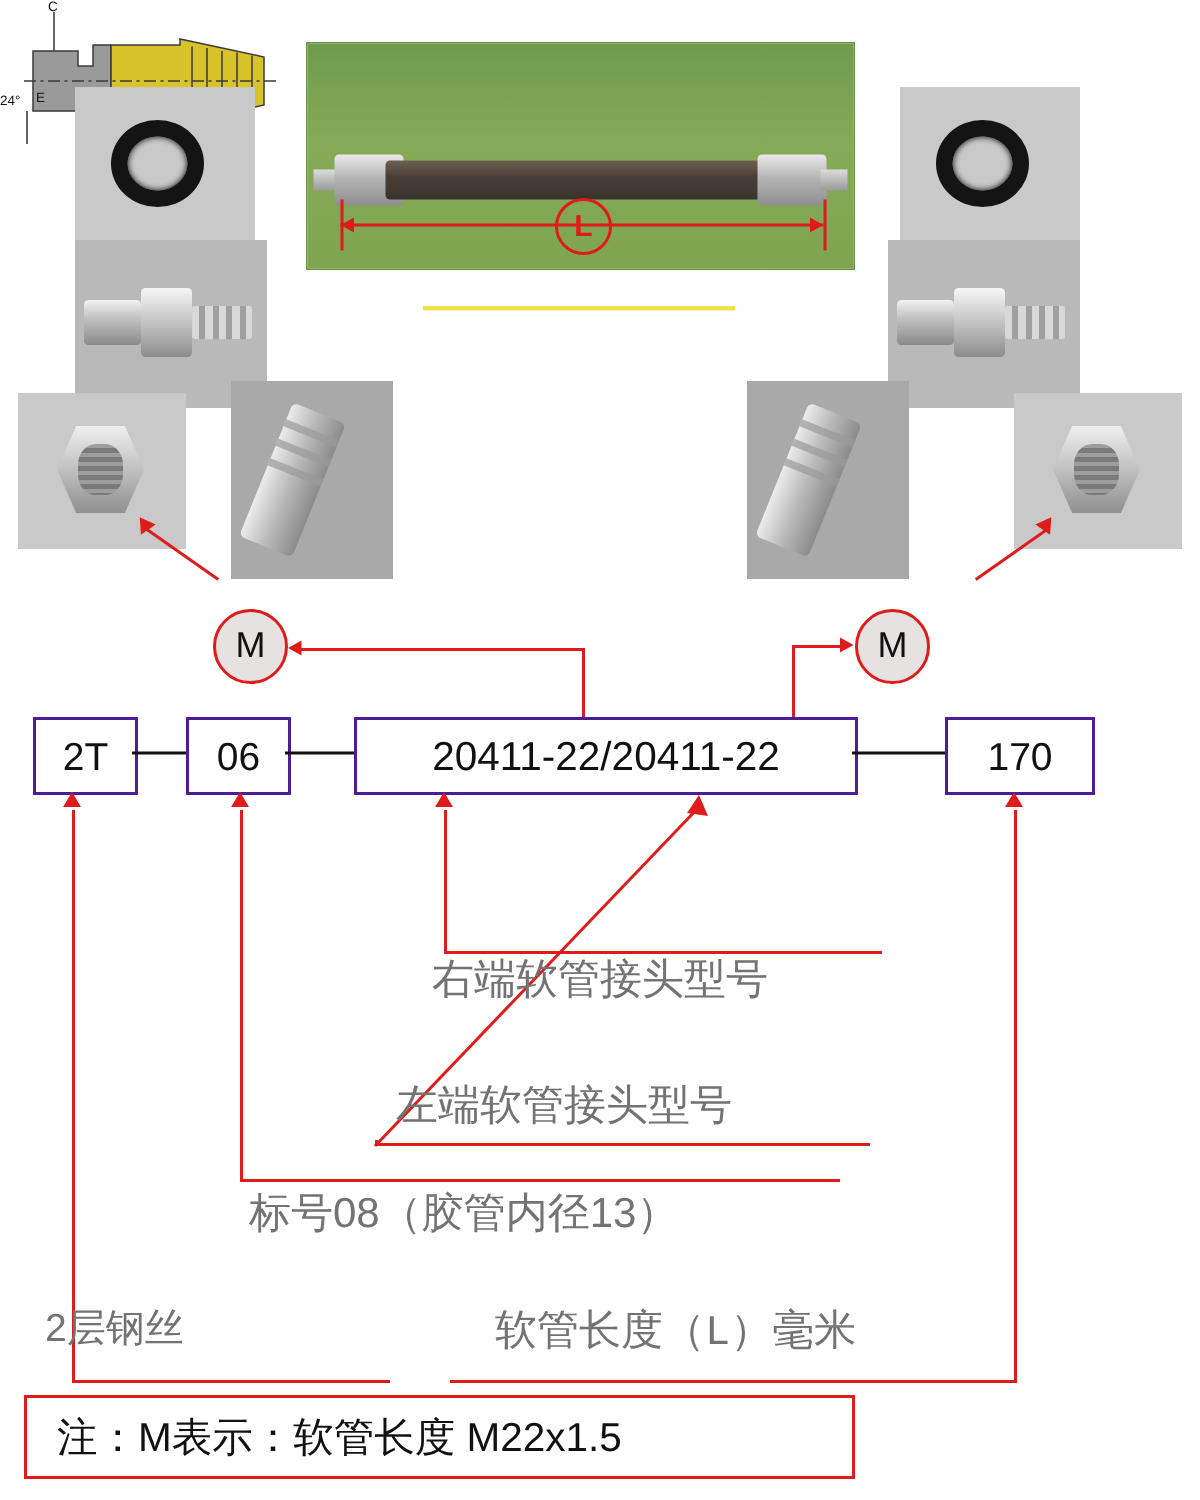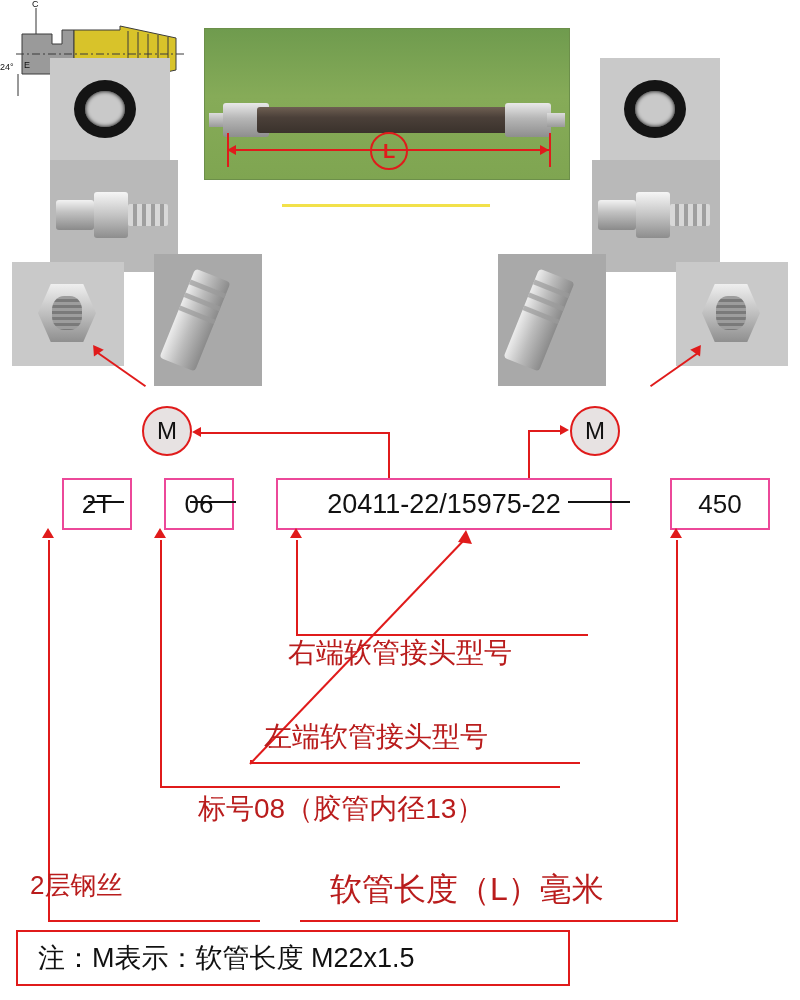--- a/index.html
+++ b/index.html
@@ -108,23 +108,23 @@
   .long-nipple .rib{
     position:absolute;left:0;width:38px;height:5px;background:#9a9a9a;opacity:.7;
   }
 
   
   #panel-tech{left:282px;top:200px;width:200px;height:110px;background:#ffffff;}
   #tech-bar{position:absolute;left:282px;top:204px;width:208px;height:3px;background:#f2e14a;}
 
   
   .codebox{
-    position:absolute;border:2px solid #ec4899;background:#fff;
+    position:absolute;border:2px solid #4c1d95;background:#fff;
     display:flex;align-items:center;justify-content:center;
-    font-size:26px;color:#111;font-weight:normal;margin-left:40px;
+    font-size:26px;color:#111;font-weight:normal;
   }
   #box-2t{left:22px;top:478px;width:66px;height:48px;}
   #box-08{left:124px;top:478px;width:66px;height:48px;}
   #box-model{left:236px;top:478px;width:332px;height:48px;font-size:27px;}
   #box-370{left:630px;top:478px;width:96px;height:48px;}
   .connector{position:absolute;height:0;border-top:2px solid #111;}
 
   
   .mcircle{
     position:absolute;width:46px;height:46px;border-radius:50%;
@@ -134,26 +134,26 @@
   }
   #m-left{left:142px;top:406px;}
   #m-right{left:570px;top:406px;}
 
   
   .rl{position:absolute;background:#e01b1b;}
   .rl.h{height:2px;}
   .rl.v{width:2px;}
 
   
-  .label{position:absolute;color:#b91c1c;white-space:nowrap;}
+  .label{position:absolute;color:#737373;white-space:nowrap;}
   #lbl-right-fitting{left:288px;top:634px;font-size:28px;}
   #lbl-left-fitting{left:264px;top:718px;font-size:28px;}
-  #lbl-mark08{left:166px;top:790px;font-size:28px;margin-left:32px;}
+  #lbl-mark08{left:166px;top:790px;font-size:28px;}
   #lbl-2layer{left:30px;top:868px;font-size:26px;}
-  #lbl-length{left:330px;top:868px;font-size:32px;}
+  #lbl-length{left:330px;top:868px;font-size:28px;font-family:Liberation Mono, monospace;}
 
   
   #note-box{
     position:absolute;left:16px;top:930px;width:554px;height:56px;
     border:2px solid #e01b1b;background:#fff;
     display:flex;align-items:center;
     padding-left:20px;box-sizing:border-box;
     font-size:27px;color:#111;
   }
 </style>
@@ -262,23 +262,23 @@
 <div class="arrowhead ah-left" style="left:192px;top:427px;"></div>
 
 <div class="rl v" style="left:528px;top:430px;height:50px;"></div>
 <div class="rl h" style="left:528px;top:430px;width:36px;"></div>
 <div class="arrowhead ah-right" style="left:560px;top:425px;"></div>
 
 <div id="box-2t" class="codebox">2T</div>
 <div class="connector" style="left:88px;top:501px;width:36px;"></div>
 <div id="box-08" class="codebox">06</div>
 <div class="connector" style="left:190px;top:501px;width:46px;"></div>
-<div id="box-model" class="codebox">20411-22/15975-22</div>
+<div id="box-model" class="codebox">20411-22/20411-22</div>
 <div class="connector" style="left:568px;top:501px;width:62px;"></div>
-<div id="box-370" class="codebox">450</div>
+<div id="box-370" class="codebox">170</div>
 
 <div class="rl v" style="left:296px;top:540px;height:96px;"></div>
 <div class="rl h" style="left:296px;top:634px;width:292px;"></div>
 <div class="arrowhead ah-up" style="left:290px;top:528px;"></div>
 
 <div class="rl v" style="left:250px;top:760px;height:4px;"></div>
 <div class="rl h" style="left:250px;top:762px;width:330px;"></div>
 <svg class="abs" style="left:248px;top:528px;" width="230" height="240">
   <line x1="2" y1="236" x2="218" y2="10" stroke="#e01b1b" stroke-width="2"></line>
   <polygon points="218,2 224,16 210,14" fill="#e01b1b"></polygon>

